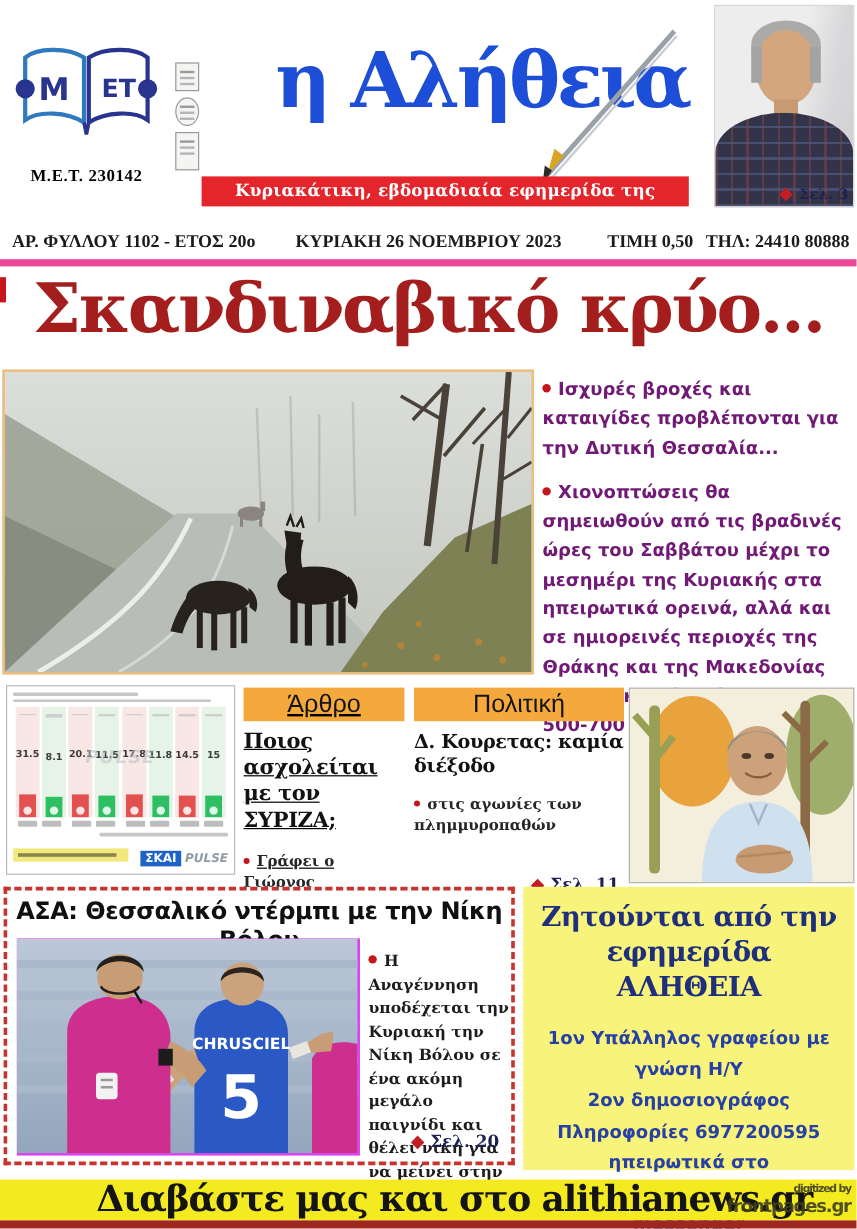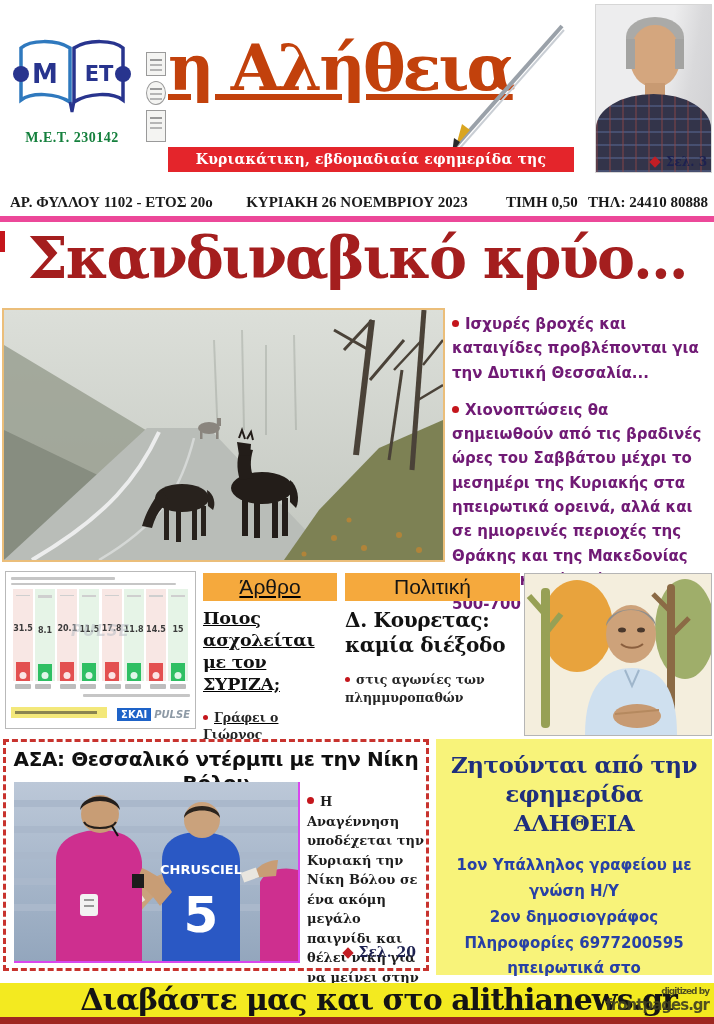--- a/index.html
+++ b/index.html
@@ -2,28 +2,28 @@
 <html lang="el"><head>
 <meta charset="utf-8">
 <title>η Αλήθεια — front page</title>
 <style>
   * { margin:0; padding:0; box-sizing:border-box; }
   body { background:#fff; font-family:"DejaVu Sans", sans-serif; }
   #page { position:relative; width:714px; height:1024px; background:#fff; overflow:hidden; margin:0 auto; }
 
   
   .met-logo { position:absolute; left:6px; top:36px; width:132px; height:132px; text-align:center; }
-  .met-reg { margin-top:2px; font:bold 14px "Liberation Serif", serif; color:#15803d; letter-spacing:.5px; }
+  .met-reg { margin-top:12px; font:bold 14px "Liberation Serif", serif; color:#000000; letter-spacing:.5px; }
   .stamps { position:absolute; left:146px; top:52px; width:22px; }
   .stamp { width:20px; border:1px solid #9a9a9a; background:#f4f4f2; margin-bottom:5px; position:relative; }
   .stamp.s1{height:24px;} .stamp.s2{height:24px; border-radius:50%;} .stamp.s3{height:32px;}
   .stamp::after{content:""; position:absolute; left:3px; top:6px; right:3px; height:2px; background:#9a9a9a; box-shadow:0 5px 0 #b5b5b5, 0 10px 0 #b5b5b5;}
   .masthead { position:absolute; left:168px; top:24px; width:406px; height:150px; }
-  .mast-title { position:absolute; left:0; top:6px; width:100%; text-align:left;
-      font:bold 64px "DejaVu Serif", serif; color:#c2410c; letter-spacing:-3px;text-decoration:underline; }
+  .mast-title { position:absolute; left:0; top:6px; width:100%; text-align:right;
+      font:bold 64px "DejaVu Serif", serif; color:#1d4ed8; letter-spacing:-3px; }
   .pen { position:absolute; right:4px; top:0; }
   .tagline { position:absolute; left:0; bottom:2px; width:100%; height:25px; background:#E4252B;
       color:#fff; font:bold 14px/25px "DejaVu Serif", serif; text-align:center; letter-spacing:.2px; }
   .portrait { position:absolute; left:595px; top:4px; width:117px; height:169px;
       background:linear-gradient(100deg,#ededee 55%, #d9d9db 75%, #cfcfd2); overflow:hidden; border:1px solid #d6d6d6; }
   .p-hair { position:absolute; left:30px; top:12px; width:58px; height:40px; background:#aaaaa8; border-radius:50% 50% 45% 45%; }
   .p-head { position:absolute; left:34px; top:20px; width:50px; height:62px; background:#d4a67e; border-radius:48% 48% 46% 46%; }
   .p-side { position:absolute; top:34px; width:9px; height:30px; background:#a3a3a1; }
   .p-neck { position:absolute; left:49px; top:78px; width:20px; height:16px; background:#c89a72; }
   .p-shirt { position:absolute; left:0; bottom:0; width:100%; height:78px;
@@ -317,21 +317,21 @@
 
   <div class="sec-col col-arthro">
     <div class="sec-head">Άρθρο</div>
     <div class="col-title">Ποιος ασχολείται με τον ΣΥΡΙΖΑ;</div>
     <div class="col-sub"><span class="dot sm"></span><span>Γράφει ο Γιώργος Αμβροσίου</span></div>
     <div class="col-ref"><span class="dmd"></span><span>Σελ. 3</span></div>
   </div>
 
   <div class="sec-col col-politiki">
     <div class="sec-head">Πολιτική</div>
-    <div class="col-title" style="font-size:20px">Δ. Κουρετας: καμία διέξοδο</div>
+    <div class="col-title" style="font-size:16px">Δ. Κουρετας: καμία διέξοδο</div>
     <div class="col-sub"><span class="dot sm"></span><span>στις αγωνίες των πλημμυροπαθών</span></div>
     <div class="col-ref" style="margin-top:34px"><span class="dmd"></span><span>Σελ. 11</span></div>
   </div>
 
   <div class="pol-photo">
     <svg width="186" height="161" viewBox="0 0 186 161">
       <rect width="186" height="161" fill="#f4eedd"></rect>
       <ellipse cx="52" cy="52" rx="36" ry="46" fill="#E8A33D"></ellipse>
       <rect x="16" y="14" width="9" height="140" rx="4" fill="#97a055"></rect>
       <path d="M20,40 L4,22 M20,60 L36,40" stroke="#97a055" stroke-width="6" fill="none"></path>

